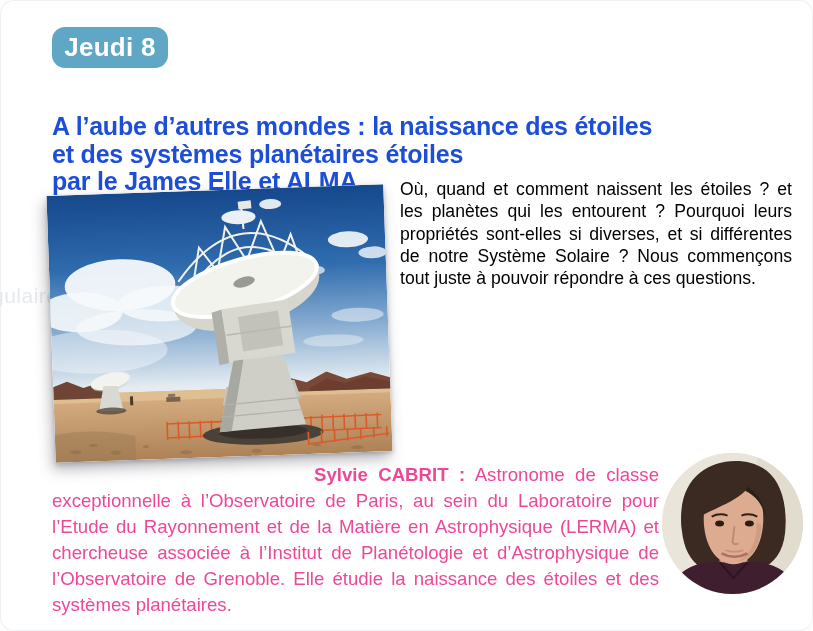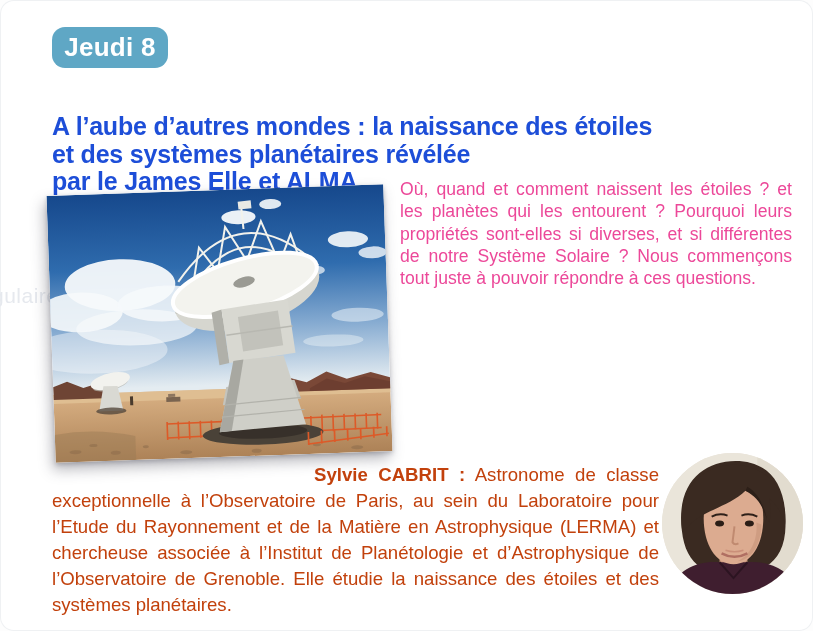--- a/index.html
+++ b/index.html
@@ -26,47 +26,47 @@
   }
   .photo{
     position:absolute;left:51px;top:190px;width:337px;height:267px;
     transform:rotate(-2deg);transform-origin:50% 50%;
     box-shadow:-3px 7px 14px rgba(55,55,70,.35), 0 2px 4px rgba(55,55,70,.25);
     background:#fff;
   }
   .photo svg{display:block;width:100%;height:100%;}
   .bodycol{
     position:absolute;left:400px;top:178px;width:392px;
-    color:#ec4899;font-size:17.6px;line-height:22.3px;text-align:justify;
+    color:#000000;font-size:17.6px;line-height:22.3px;text-align:justify;
   }
   .bodycol p{margin:0;}
   .bio{
     position:absolute;left:52px;top:462px;width:607px;
-    color:#c2410c;font-size:18.6px;line-height:26px;text-align:justify;
+    color:#ec4899;font-size:18.6px;line-height:26px;text-align:justify;
     text-indent:262px;margin:0;
   }
   .bio strong{font-weight:700;}
   .portrait{
     position:absolute;left:662px;top:453px;width:141px;height:141px;
     border-radius:50%;overflow:hidden;background:#eae5da;
   }
   .portrait svg{display:block;width:100%;height:100%;}
 </style>
 </head>
 <body>
 
 <div class="page">
 
   <div class="watermark">gulaire</div>
 
   <div class="badge">Jeudi 8</div>
 
   <div class="title">
     <div>A l’aube d’autres mondes : la naissance des étoiles</div>
-    <div>et des systèmes planétaires révélée</div>
+    <div>et des systèmes planétaires étoiles</div>
     <div>par le James Elle et ALMA</div>
   </div>
 
   <div class="photo">
     <svg viewBox="0 0 335 268" preserveAspectRatio="none">
       <defs>
         <linearGradient id="sky" x1="0" y1="0" x2="0" y2="1">
           <stop offset="0" stop-color="#16488c"></stop>
           <stop offset="0.38" stop-color="#2f6cae"></stop>
           <stop offset="0.68" stop-color="#86abd1"></stop>

